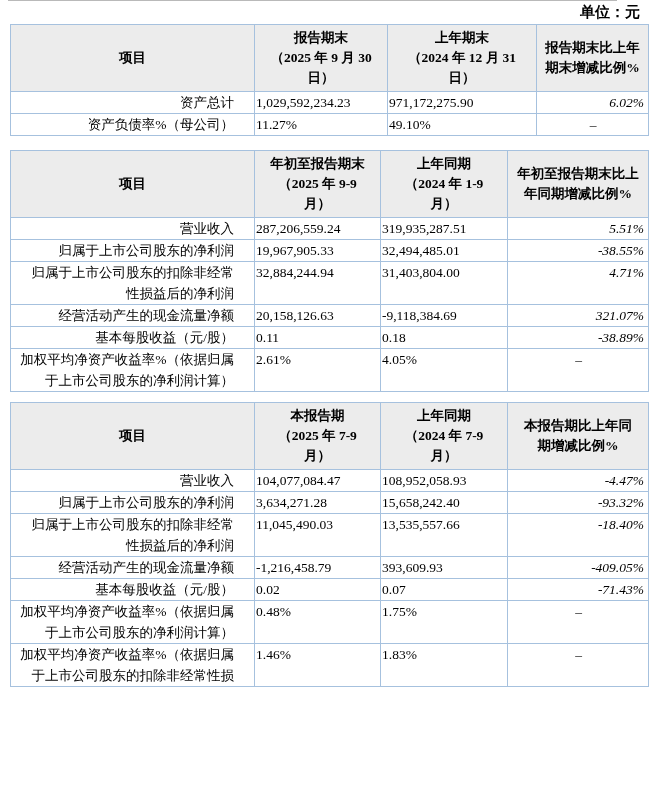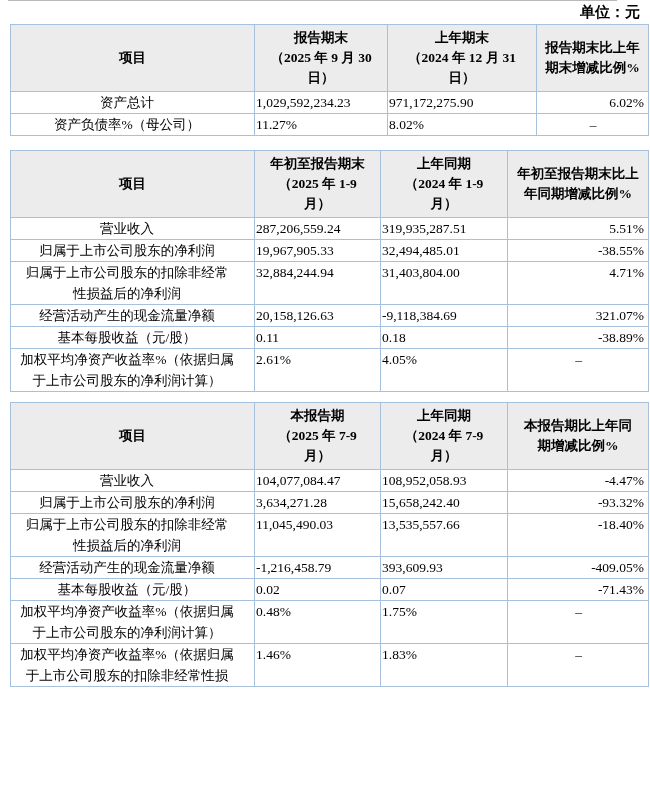--- a/index.html
+++ b/index.html
@@ -50,31 +50,32 @@
     padding: 3px 2px;
   }
   table.fin-table td {
     line-height: 21px;
     vertical-align: top;
     padding-top: 0;
     padding-bottom: 0;
     background: #ffffff;
   }
   td.c-item {
-    text-align: center;
+    text-align: right;
     padding-left: 9px;
     padding-right: 20px;
   }
   td.c-num {
     text-align: left;
     padding-right: 9px;
   }
   td.c-pct {
     text-align: right;
     padding-right: 4px;
+    font-style: italic;
   }
   td.c-dash {
     text-align: center;
     padding-right: 0;
   }
 </style>
 </head>
 <body>
 
 <div class="page">
@@ -106,38 +107,38 @@
     <tbody>
         <tr>
           <td class="c-item">资产总计</td>
           <td class="c-num">1,029,592,234.23</td>
           <td class="c-num">971,172,275.90</td>
           <td class="c-pct">6.02%</td>
         </tr>
         <tr>
           <td class="c-item">资产负债率%（母公司）</td>
           <td class="c-num">11.27%</td>
-          <td class="c-num">8.02%</td>
+          <td class="c-num">49.10%</td>
           <td class="c-pct c-dash">–</td>
         </tr>
       </tbody>
   </table>
 
   <table class="fin-table gap-b">
     <colgroup>
       <col style="width:244px">
         <col style="width:126px">
         <col style="width:127px">
         <col style="width:141px">
     </colgroup>
     <thead>
       <tr>
         <th>项目</th>
         <th>年初至报告期末
-（2025 年 1-9
+（2025 年 9-9
 月）</th>
         <th>上年同期
 （2024 年 1-9
 月）</th>
         <th>年初至报告期末比上
 年同期增减比例%</th>
       </tr>
     </thead>
     <tbody>
         <tr>

